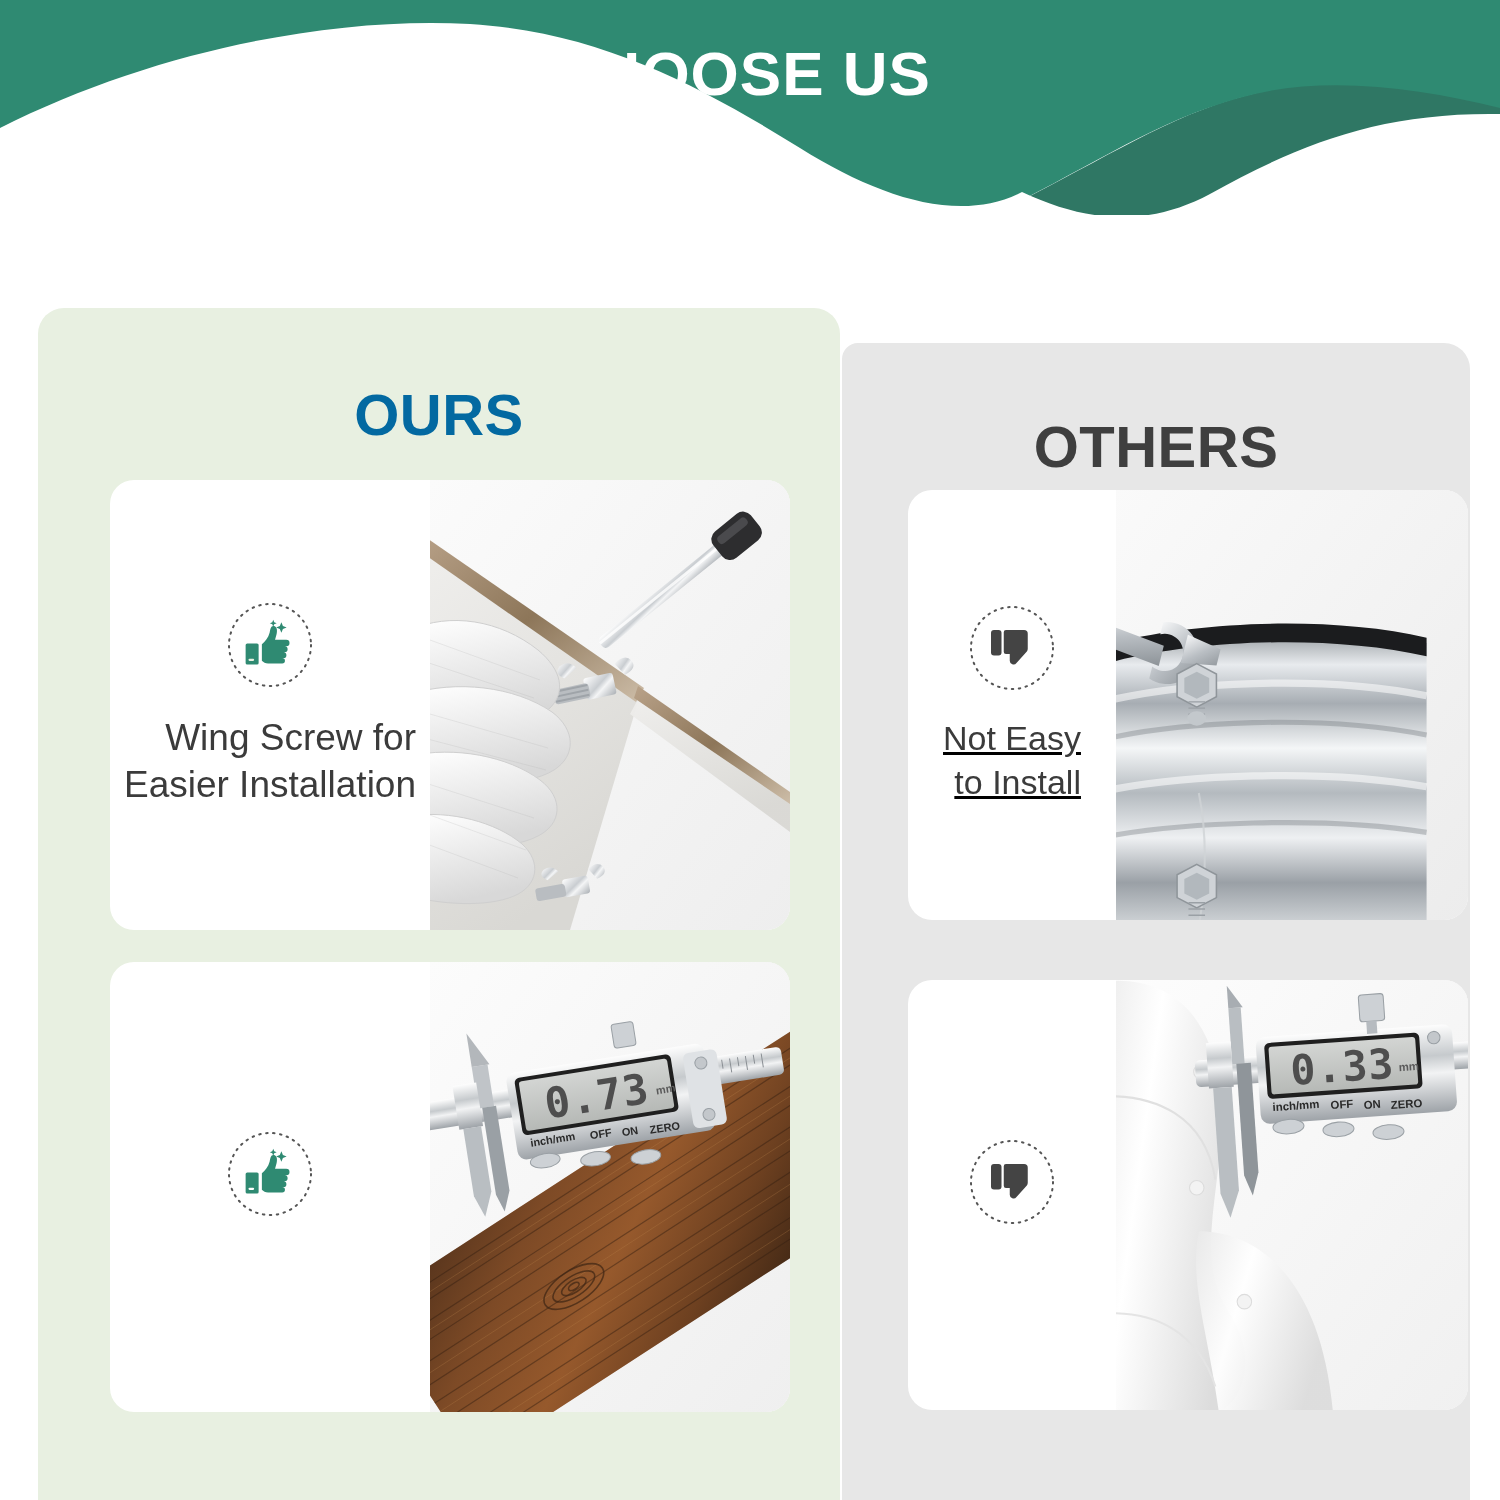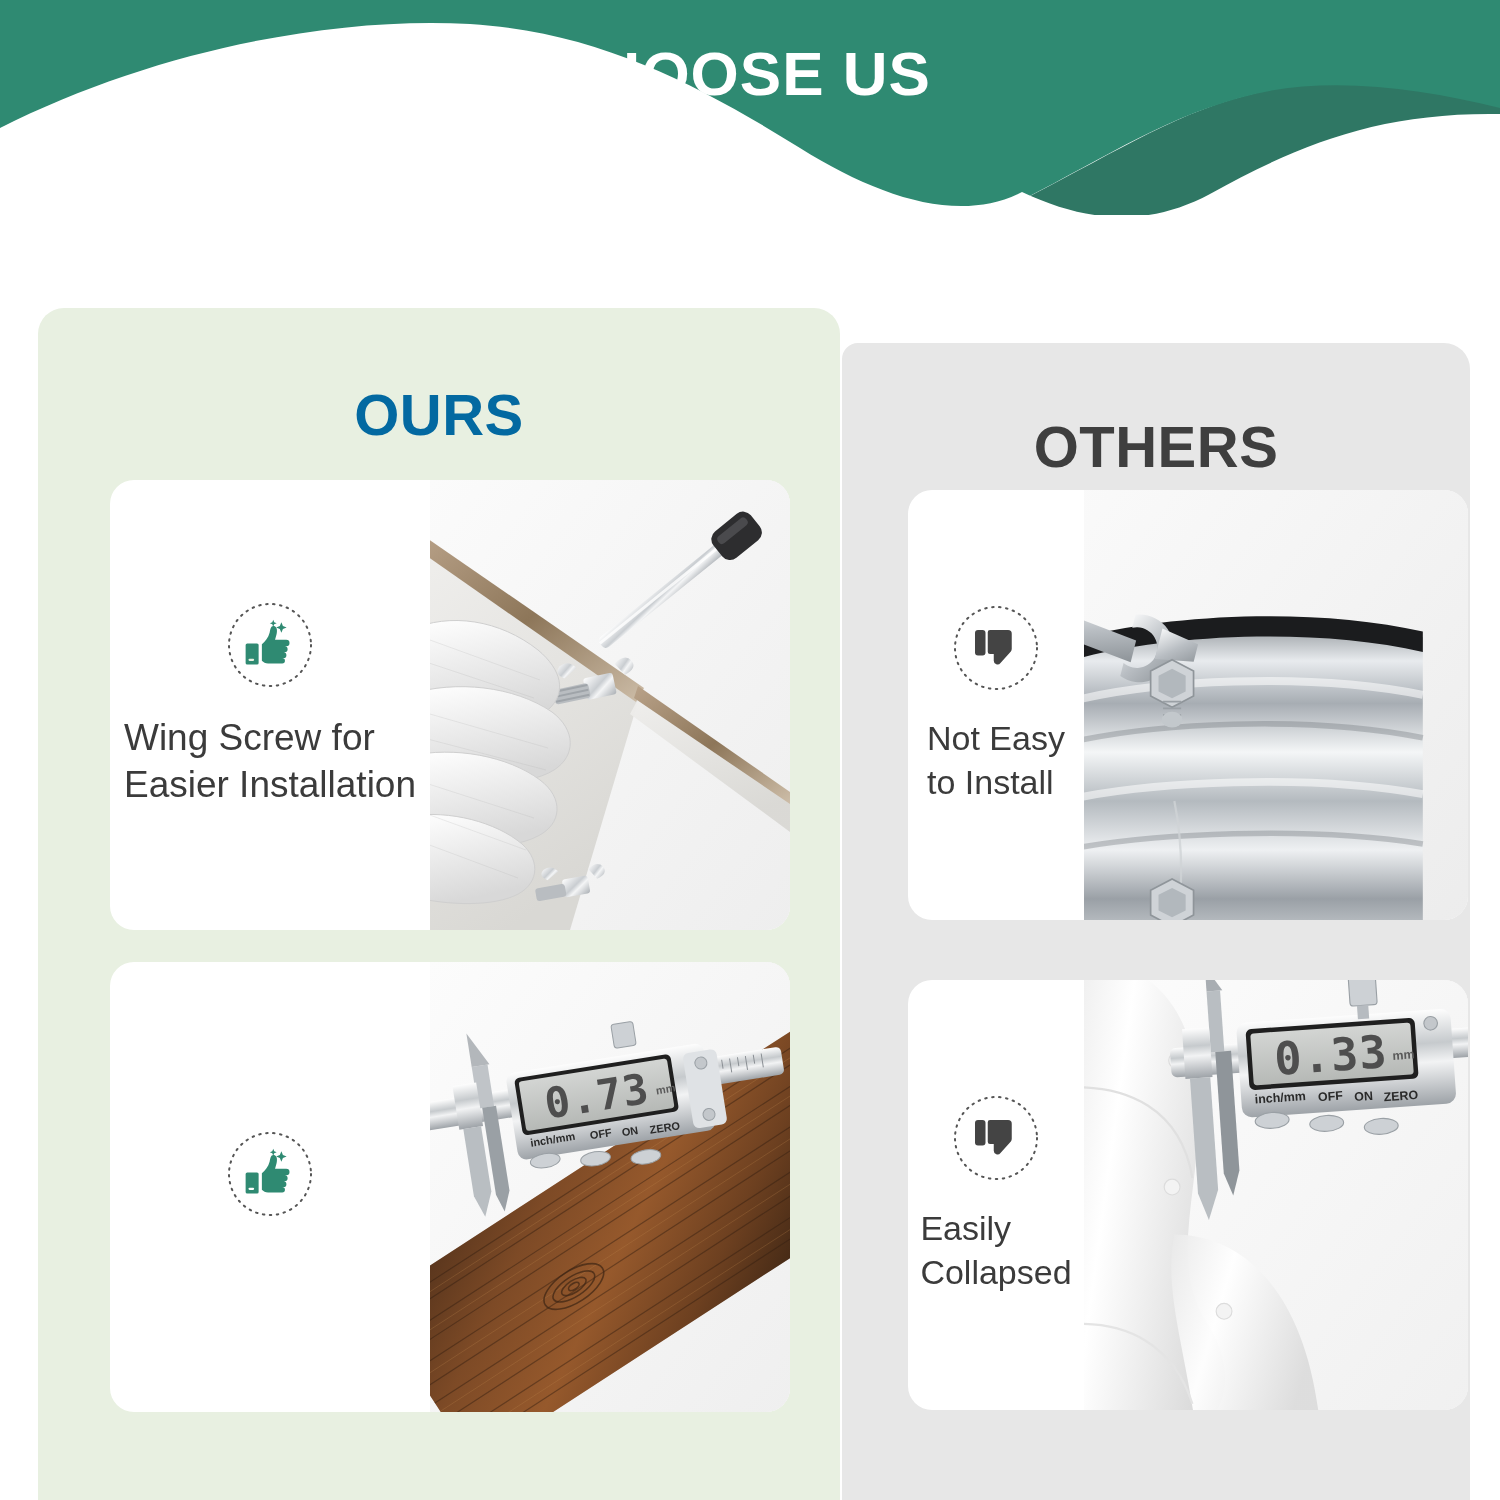--- a/index.html
+++ b/index.html
@@ -44,33 +44,33 @@
   .card-ours-1{left:110px;top:480px;width:680px;height:450px;}
   .card-ours-2{left:110px;top:962px;width:680px;height:450px;}
   .card-others-1{left:908px;top:490px;width:560px;height:430px;}
   .card-others-2{left:908px;top:980px;width:560px;height:430px;}
 
   .card-text{
     display:flex;flex-direction:column;align-items:center;justify-content:center;
     box-sizing:border-box;
   }
   .card-ours-1 .card-text,.card-ours-2 .card-text{width:320px;padding:0 8px;}
-  .card-others-1 .card-text,.card-others-2 .card-text{width:176px;padding:0 6px;}
+  .card-others-1 .card-text,.card-others-2 .card-text{width:208px;padding:0 6px;text-decoration:underline;}
 
   .card-media{position:relative;flex:1;overflow:hidden;background:#f2f2f2;}
 
   .badge{
     width:86px;height:86px;border-radius:50%;
     display:flex;align-items:center;justify-content:center;
     margin-bottom:26px;position:relative;
   }
   .badge .dots{position:absolute;left:0;top:0;}
 
   .card-label{
-    text-align:left;line-height:1.28;font-weight:400;white-space:pre-line;
+    text-align:right;line-height:1.28;font-weight:400;white-space:pre-line;
     font-family:"Liberation Sans","DejaVu Sans",sans-serif;
   }
   .label-ours{font-size:37px;color:#3b3b3b;}
   .label-others{font-size:34px;color:#3b3b3b;}
 
   
   .art{position:absolute;left:0;top:0;width:100%;height:100%;}
 </style>
 </head>
 <body>
@@ -375,22 +375,20 @@
       <div class="badge">
         <svg class="dots" width="86" height="86" viewBox="0 0 86 86">
           <circle cx="43" cy="43" r="41" fill="none" stroke="#555" stroke-width="2" stroke-dasharray="1.5 5.5" stroke-linecap="round"></circle>
         </svg>
         <svg width="48" height="48" viewBox="0 0 64 64">
           <rect x="4" y="8" width="14" height="34" rx="4" fill="#444444"></rect>
           <path d="M24,8 h24 a5,5 0 0 1 5,5 v20 a6,6 0 0 1 -1.2,3.6 L38,52
                    a5,5 0 0 1 -9,-3 V40 h-5 a3,3 0 0 1 -3,-3 V11 a3,3 0 0 1 3,-3 z" fill="#444444"></path>
         </svg>
       </div>
-      <div class="card-label label-others">Easily
-Collapsed</div>
     </div>
     <div class="card-media">
       <svg class="art" viewBox="0 0 340 430" preserveAspectRatio="xMidYMid slice">
         <defs>
           <linearGradient id="bg4" x1="0" y1="0" x2="1" y2="1">
             <stop offset="0" stop-color="#fdfdfd"></stop>
               <stop offset="1" stop-color="#f0f0f0"></stop>
           </linearGradient>
           <linearGradient id="white1" x1="0" y1="0" x2="1" y2="0.4">
             <stop offset="0" stop-color="#e9e9e9"></stop>

